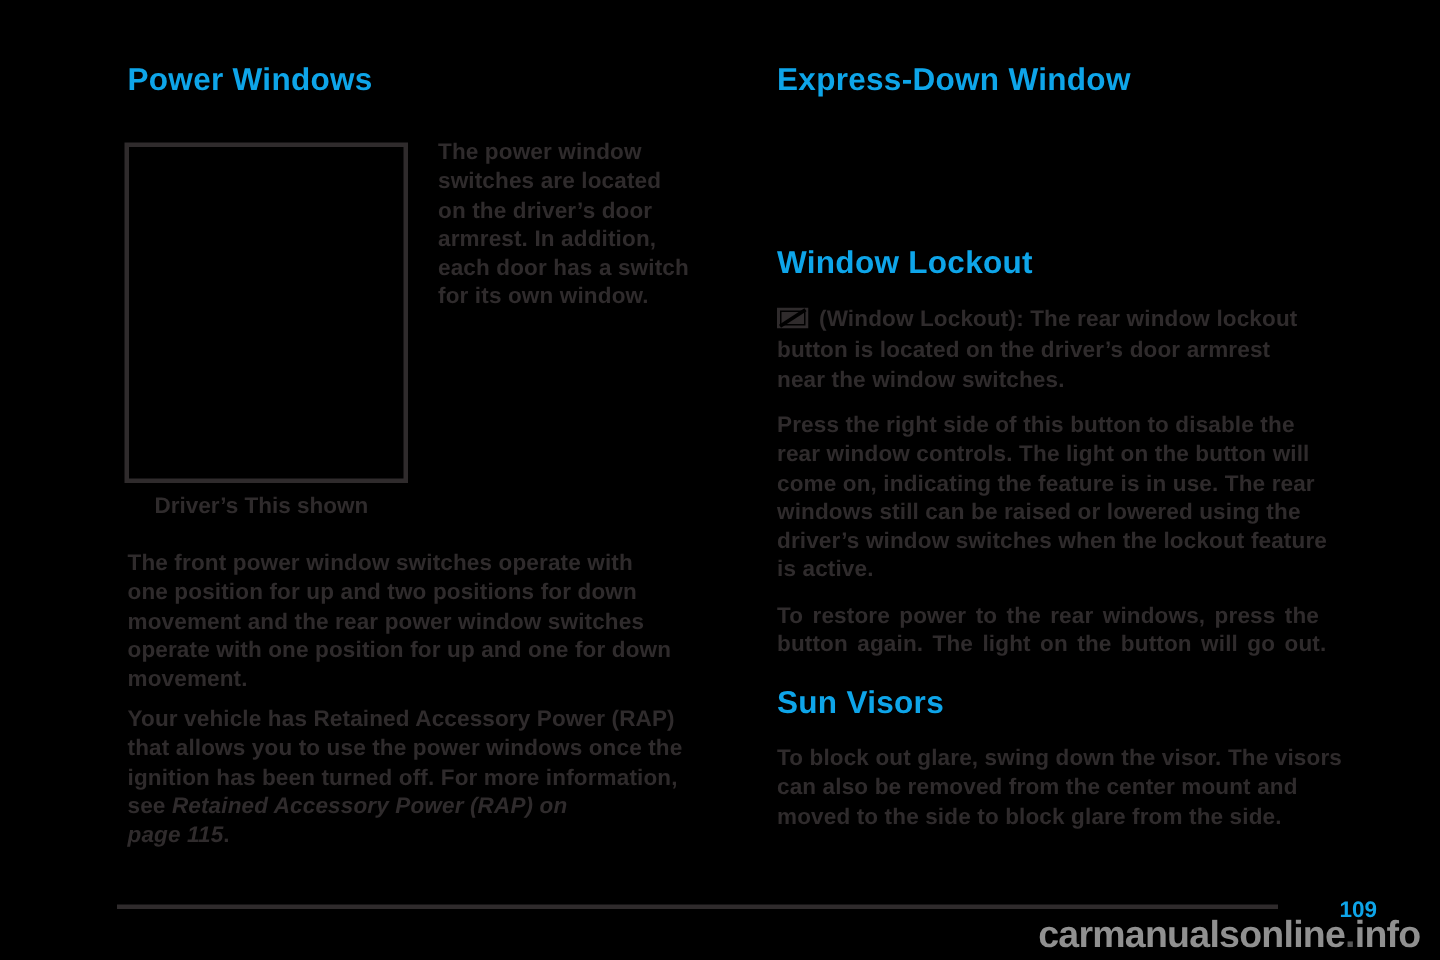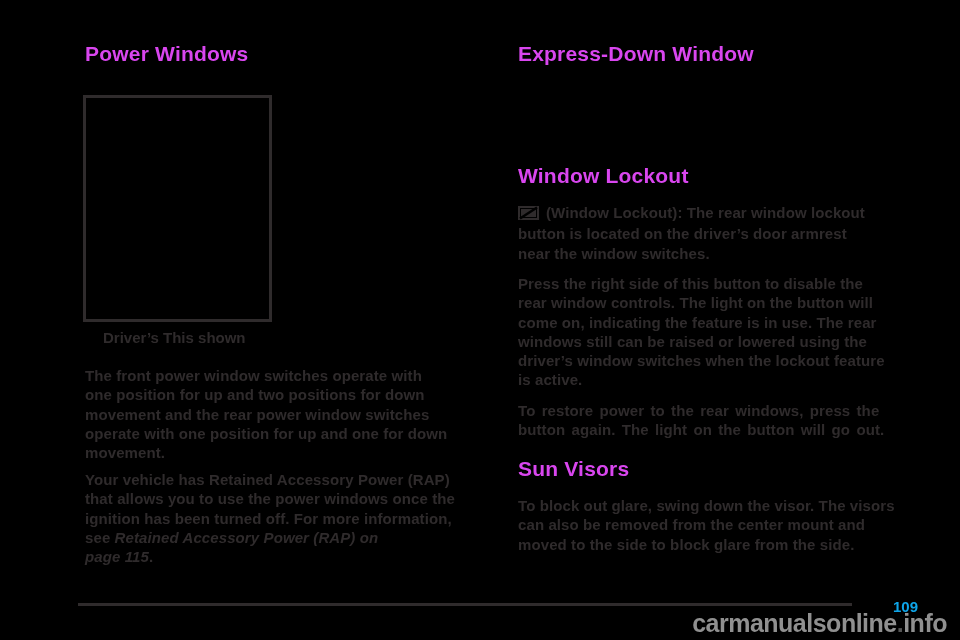--- a/index.html
+++ b/index.html
@@ -16,21 +16,21 @@
     font-family: "Liberation Sans", sans-serif;
     font-weight: bold;
     color: #2f2b2c;
   }
   .abs { position: absolute; }
   h2.heading {
     margin: 0;
     font-size: 21px;
     line-height: 22px;
     letter-spacing: 0.2px;
-    color: #d946ef;
+    color: #0ea5e9;
     white-space: nowrap;
   }
   .body {
     font-size: 15px;
     line-height: 19.3px;
     white-space: pre-line;
     letter-spacing: 0.1px;
   }
   .caption {
     font-size: 15px;
@@ -65,20 +65,26 @@
 </style>
 </head>
 <body>
 
 <div class="page">
 
   <h2 class="heading abs" style="left:85px; top:43px;">Power Windows</h2>
 
   <div class="img-box abs" style="left:83px; top:95px; width:189px; height:227px;"></div>
 
+  <div class="body abs" style="left:292px; top:92px; width:200px;">The power window
+switches are located
+on the driver’s door
+armrest. In addition,
+each door has a switch
+for its own window.</div>
 
   <div class="caption abs" style="left:103px; top:329px;">Driver’s This shown</div>
 
   <div class="body abs" style="left:85px; top:366px; width:440px;">The front power window switches operate with
 one position for up and two positions for down
 movement and the rear power window switches
 operate with one position for up and one for down
 movement.</div>
 
   <div class="body abs" style="left:85px; top:470px; width:440px;"><span>Your vehicle has Retained Accessory Power (RAP)

